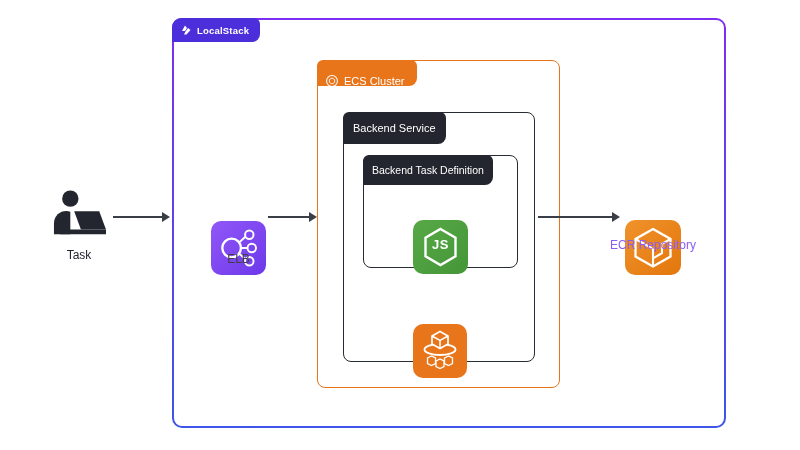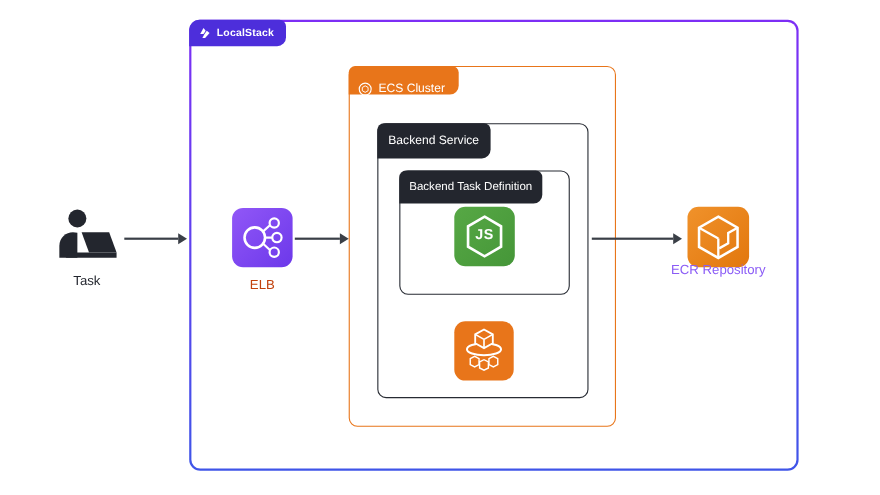--- a/index.html
+++ b/index.html
@@ -22,35 +22,35 @@
   .badge-backend { left:343px; top:112px; height:24px; padding:16px 10px;
     background:#23262E; font-size:11px; }
   .badge-task { left:363px; top:155px; height:22px; padding:15px 9px;
     background:#23262E; font-size:10.5px; }
 
   .group-box { position:absolute; border-radius:8px; background:transparent; z-index:4; }
   .box-ecs { left:317px; top:60px; width:243px; height:328px; border:1.5px solid #E8751A; }
   .box-backend { left:343px; top:112px; width:192px; height:250px; border:1.5px solid #272B33; }
   .box-task { left:363px; top:155px; width:155px; height:113px; border:1.5px solid #272B33; }
 
-  .icon-tile { position:absolute; border-radius:10px; z-index:5; display:flex; align-items:center; justify-content:center; }
+  .icon-tile { position:absolute; border-radius:10px; z-index:5; display:flex; align-items:center; justify-content:center;margin-top:32px; }
   .tile-elb { left:211px; top:189px; width:55px; height:54px;
     background:linear-gradient(135deg,#9157F7 0%,#6C38EA 100%); }
   .tile-ecr { left:625px; top:188px; width:56px; height:55px;
     background:linear-gradient(135deg,#F0922B 0%,#E2770D 100%); }
   .tile-node { left:413px; top:188px; width:55px; height:54px;
     background:linear-gradient(135deg,#57A845 0%,#459638 100%); }
   .tile-ecs-service { left:413px; top:292px; width:54px; height:54px; background:#E8751A; }
 
   .node-js-text { position:absolute; left:0; right:0; top:17px; text-align:center;
     color:#fff; font-size:13px; font-weight:bold; letter-spacing:.5px; }
 
   .node-label { position:absolute; z-index:5; text-align:center; }
   .label-user { left:48px; top:248px; width:62px; font-size:12px; color:#23262E; }
-  .label-elb { left:211px; top:252px; width:55px; font-size:12px; color:#c2410c; }
+  .label-elb { left:211px; top:252px; width:55px; font-size:12px; color:#404040; }
   .label-node { left:355px; top:247px; width:170px; font-size:11.5px; color:#55A245; }
   .label-ecr { left:593px; top:238px; width:120px; font-size:12px; color:#8b5cf6; }
 
   .user-glyph { position:absolute; left:50px; top:189px; width:58px; height:53px; z-index:5; }
 
   .arrow { position:absolute; height:2px; background:#3A3F47; z-index:5; }
   .arrow::after { content:""; position:absolute; right:-8px; top:-4px; width:0; height:0;
     border-left:8px solid #3A3F47; border-top:5px solid transparent; border-bottom:5px solid transparent; }
   .arrow-1 { left:113px; top:216px; width:49px; }
   .arrow-2 { left:268px; top:216px; width:41px; }

